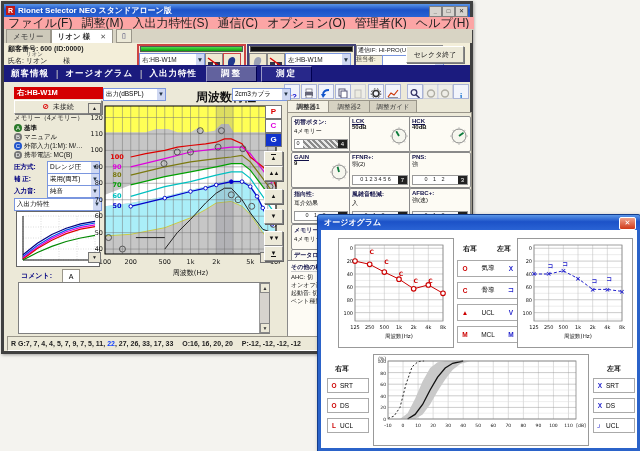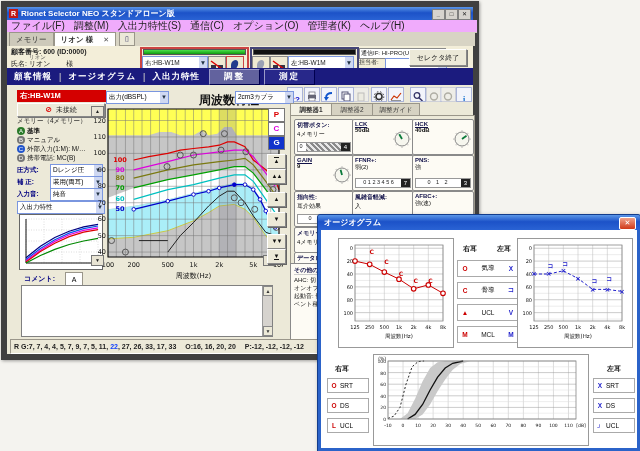--- a/index.html
+++ b/index.html
@@ -1,31 +1,31 @@
 <!DOCTYPE html>
 <html><head>
 <meta charset="utf-8">
 <style>
   html,body{margin:0;padding:0;}
   body{width:640px;height:451px;position:relative;background:#f4f3ef;
        font-family:"Liberation Sans","DejaVu Sans",sans-serif;overflow:hidden;}
   .abs{position:absolute;}
   
   #main-window{left:1px;top:1px;width:466px;height:347px;background:#ece9d8;
-    border:6px solid #404040;box-shadow:1px 1px 3px rgba(0,0,0,.35);}
+    border:3px solid #404040;box-shadow:1px 1px 3px rgba(0,0,0,.35);}
   .titlebar{left:0;top:0;width:100%;height:13px;
     background:linear-gradient(180deg,#5a96e8 0%,#1c52c8 45%,#2a63d4 100%);
     color:#fff;font-size:8px;font-weight:bold;line-height:13px;}
   .titlebar .appico{left:2px;top:2px;width:9px;height:9px;background:#c01818;color:#fff;
     font-size:7px;line-height:9px;text-align:center;font-weight:bold;}
   .titlebar .ttext{left:14px;top:0;white-space:nowrap;}
   .winbtn{top:2px;width:11px;height:9px;background:#d6d3ce;border:1px solid #808080;
     font-size:6px;line-height:8px;text-align:center;color:#222;}
-  .menubar{left:0;top:13px;width:100%;height:12px;background:#f0abfc;border-bottom:1px solid #d0ccc0;
-    display:flex;gap:9px;padding-left:4px;font-size:10px;line-height:12px;color:#222;}
+  .menubar{left:0;top:13px;width:100%;height:12px;background:#fca5a5;border-bottom:1px solid #d0ccc0;
+    display:flex;gap:9px;padding-left:4px;font-size:12px;line-height:12px;color:#222;}
   .tabrow{left:0;top:25px;width:100%;height:14px;background:#d8d4c4;display:flex;align-items:flex-end;padding-left:2px;}
   .tab{height:13px;font-size:7.5px;line-height:13px;padding:0 6px;border:1px solid #9a968a;border-bottom:none;background:#cdc9ba;color:#333;}
   .tab.active{background:#fff;font-weight:bold;}
   .tab .x{color:#555;margin-left:10px;font-size:7px;}
   .newtab{width:14px;height:12px;border:1px solid #9a968a;background:#ece9d8;margin-left:3px;
     font-size:7px;text-align:center;line-height:12px;color:#336;}
   .custrip{left:0;top:39px;width:100%;height:22px;background:#f3eed9;border-bottom:1px solid #c8c4b4;font-size:7px;color:#222;}
   .devgrp{top:1px;height:19px;}
   .bbar{height:4px;border:1px solid #555;}
   .devsel{height:11px;background:#fff;border:1px solid #7a96df;font-size:6.5px;line-height:11px;padding-left:2px;white-space:nowrap;overflow:hidden;}

